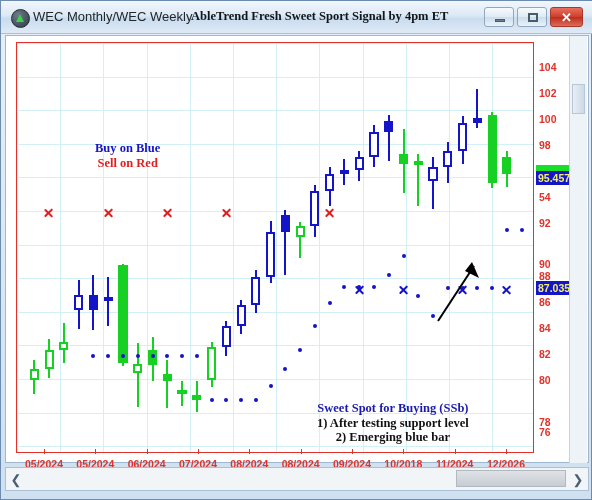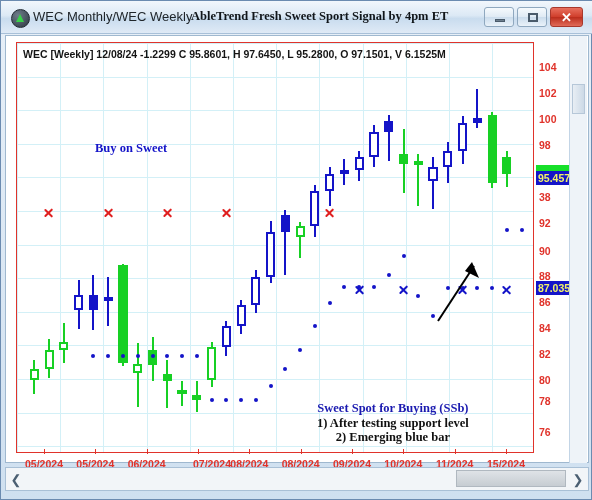--- a/index.html
+++ b/index.html
@@ -224,21 +224,20 @@
     </div>
     <div class="winbtn" id="btn-close">
       <div class="glyph">✕</div>
     </div>
   </div>
 
   <div id="client">
 
     <div id="plot-frame">
       <div id="plot-inner"></div>
-      <div id="info-line">WEC [Weekly] 12/08/24  -1.2299 C 95.8601, H 97.6450, L 95.2800, O 97.1501, V 6.1525M</div>
 
       <div id="series-layer">
           <div class="wick" style="color: rgb(23, 208, 36); left: 16.3824px; top: 316.98px; height: 33.8867px;"></div>
           <div class="body hollow" style="color: rgb(23, 208, 36); left: 12.8053px; top: 326.103px; width: 9.15412px; height: 10.4267px;"></div>
           <div class="wick" style="color: rgb(23, 208, 36); left: 31.1471px; top: 296.127px; height: 39.1px;"></div>
           <div class="body hollow" style="color: rgb(23, 208, 36); left: 27.57px; top: 306.553px; width: 9.15412px; height: 19.55px;"></div>
           <div class="wick" style="color: rgb(23, 208, 36); left: 45.9118px; top: 280.487px; height: 39.1px;"></div>
           <div class="body hollow" style="color: rgb(23, 208, 36); left: 42.3347px; top: 298.733px; width: 9.15412px; height: 7.82px;"></div>
           <div class="wick" style="color: rgb(20, 20, 200); left: 60.6765px; top: 237.477px; height: 48.2233px;"></div>
           <div class="body hollow" style="color: rgb(20, 20, 200); left: 57.0994px; top: 251.813px; width: 9.15412px; height: 15.64px;"></div>
@@ -335,75 +334,76 @@
           <div class="xmark" style="color: rgb(224, 32, 32); left: 150.265px; top: 169.703px;"></div>
           <div class="xmark" style="color: rgb(224, 32, 32); left: 209.324px; top: 169.703px;"></div>
           <div class="xmark" style="color: rgb(224, 32, 32); left: 312.676px; top: 169.703px;"></div>
           <div class="xmark" style="color: rgb(20, 20, 200); left: 342.206px; top: 246.6px;"></div>
           <div class="xmark" style="color: rgb(20, 20, 200); left: 386.5px; top: 246.6px;"></div>
           <div class="xmark" style="color: rgb(20, 20, 200); left: 445.559px; top: 246.6px;"></div>
           <div class="xmark" style="color: rgb(20, 20, 200); left: 489.853px; top: 246.6px;"></div>
         </div>
 
       <div class="annot" id="annot-slogan">
-        <div class="l1">Buy on Sweet</div>
+        <div class="l1">Buy on Blue</div>
+        <div class="l2">Sell on Red</div>
       </div>
 
       <div class="annot" id="annot-ssb">
         <div class="hd">Sweet Spot for Buying (SSb)</div>
         <div class="ln">1) After testing support level</div>
         <div class="ln">2) Emerging blue bar</div>
       </div>
 
 
       <svg id="arrow-svg" viewBox="0 0 518 411">
         <line x1="457" y1="223" x2="421" y2="278" stroke="#000" stroke-width="2"></line>
         <polygon points="455,219 462,235 448,228" fill="#000"></polygon>
       </svg>
     </div>
 
     <div id="yaxis">
         <div class="ytick" style="top: 25.0333px;">104</div>
         <div class="ytick" style="top: 51.1px;">102</div>
         <div class="ytick" style="top: 77.1667px;">100</div>
         <div class="ytick" style="top: 103.233px;">98</div>
-        <div class="ytick" style="top: 155.367px;">38</div>
+        <div class="ytick" style="top: 155.367px;">54</div>
         <div class="ytick" style="top: 181.433px;">92</div>
-        <div class="ytick" style="top: 209px;">90</div>
+        <div class="ytick" style="top: 222px;">90</div>
         <div class="ytick" style="top: 233.567px;">88</div>
         <div class="ytick" style="top: 260px; text-align: center;">86</div>
         <div class="ytick" style="top: 285.7px;">84</div>
         <div class="ytick" style="top: 311.767px;">82</div>
         <div class="ytick" style="top: 337.833px;">80</div>
-        <div class="ytick" style="top: 359px;">78</div>
+        <div class="ytick" style="top: 380px;">78</div>
         <div class="ytick" style="top: 389.967px;">76</div>
         <div class="ylabelbox greencap" style="top: 136.377px;">95.4570</div>
         <div class="ylabelbox" style="top: 246.144px;">87.0354</div>
       </div>
     <div id="xaxis">
         <div class="xtickmark" style="left: 28px;"></div>
         <div class="xtick" style="left: 28px;">05/2024</div>
         <div class="xtickmark" style="left: 79.3333px;"></div>
         <div class="xtick" style="left: 79.3333px;">05/2024</div>
         <div class="xtickmark" style="left: 130.667px;"></div>
         <div class="xtick" style="left: 130.667px;">06/2024</div>
         <div class="xtickmark" style="left: 182px;"></div>
-        <div class="xtick" style="left: 182px; padding-left: 28px;">07/2024</div>
+        <div class="xtick" style="left: 182px;">07/2024</div>
         <div class="xtickmark" style="left: 233.333px;"></div>
         <div class="xtick" style="left: 233.333px;">08/2024</div>
         <div class="xtickmark" style="left: 284.667px;"></div>
         <div class="xtick" style="left: 284.667px;">08/2024</div>
         <div class="xtickmark" style="left: 336px;"></div>
         <div class="xtick" style="left: 336px; text-align: center;">09/2024</div>
         <div class="xtickmark" style="left: 387.333px;"></div>
-        <div class="xtick" style="left: 387.333px;">10/2024</div>
+        <div class="xtick" style="left: 387.333px;">10/2018</div>
         <div class="xtickmark" style="left: 438.667px;"></div>
         <div class="xtick" style="left: 438.667px;">11/2024</div>
         <div class="xtickmark" style="left: 490px;"></div>
-        <div class="xtick" style="left: 490px;">15/2024</div>
+        <div class="xtick" style="left: 490px;">12/2026</div>
       </div>
   </div>
 
   <div id="vscroll">
     <div class="thumb"></div>
   </div>
 
   <div id="hscroll">
     <div class="arrow">❮</div>
     <div class="track">

